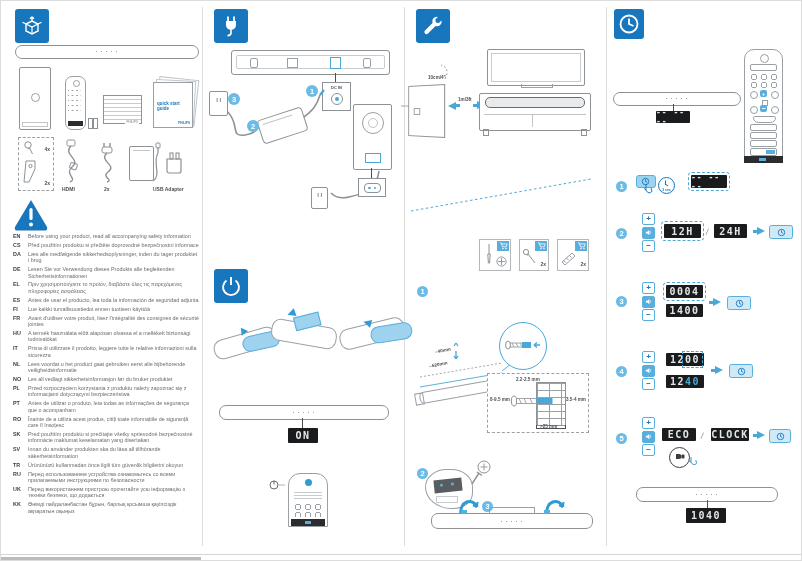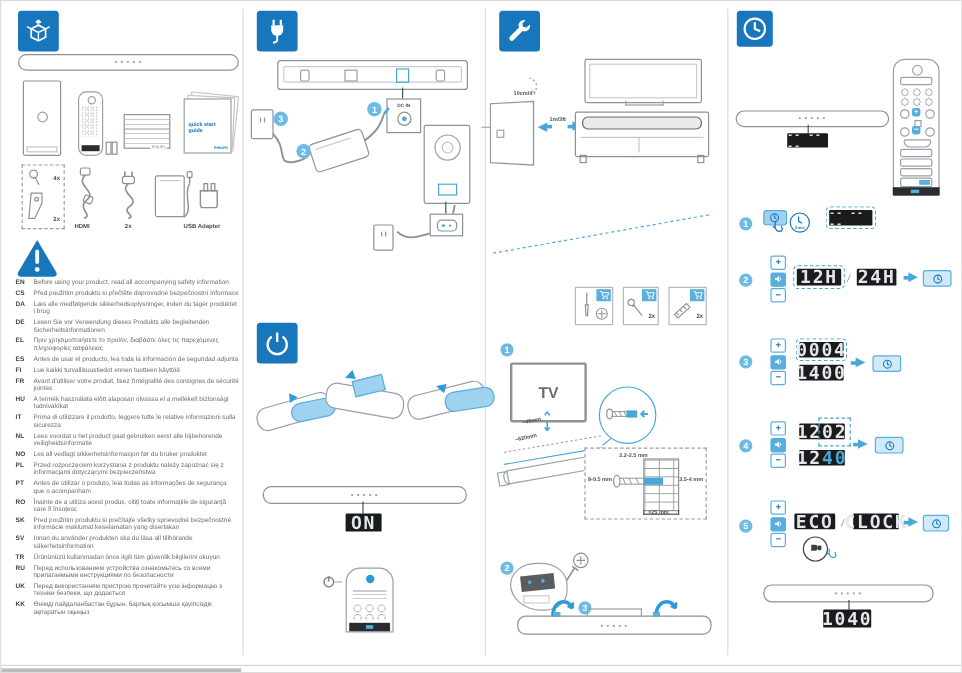--- a/index.html
+++ b/index.html
@@ -7,21 +7,21 @@
   .abs{position:absolute;}
   .vline{position:absolute;width:1px;background:#ddd;top:6px;bottom:14px;}
   .icon-tile{position:absolute;width:34px;height:34px;background:#1876bc;border-radius:3px;display:flex;align-items:center;justify-content:center;}
   .icon-tile svg{width:24px;height:24px;}
   
   .bar{position:absolute;border:1px solid #8d9296;border-radius:7px;background:#fff;}
   .bar .dots{position:absolute;left:50%;top:35%;width:26px;height:3px;transform:translateX(-50%);
     background-image:radial-gradient(#9aa0a5 0.8px, transparent 1px);background-size:5px 3px;}
   
   .disp{position:absolute;background:#191b1d;color:#e4e7e9;font-family:"DejaVu Sans Mono",monospace;
-    font-weight:bold;display:flex;align-items:center;justify-content:center;letter-spacing:1.5px;font-size:15px;border-radius:1px;}
+    font-weight:bold;display:flex;align-items:center;justify-content:center;letter-spacing:1.5px;font-size:10px;border-radius:1px;}
   .disp .blue{color:#4aa8d8;}
   .disp.small{font-size:8px;letter-spacing:1px;}
   .blink{outline:1px dashed #4aa8d8;outline-offset:2px;}
   .seg-dash{font-size:7px;letter-spacing:0;}
   
   .badge{position:absolute;width:11px;height:11px;border-radius:50%;background:#6cbbe5;color:#fff;
     font-size:7.5px;font-weight:bold;display:flex;align-items:center;justify-content:center;}
   
   .vol-stack{position:absolute;width:13px;display:flex;flex-direction:column;gap:1.5px;}
   .vol-btn{height:10px;background:#fff;border:1px solid #58aedd;border-radius:2px;color:#1876bc;
@@ -422,23 +422,20 @@
       </svg>
     </div>
     <svg class="abs" style="left:2px;top:8px;width:18px;height:18px" viewBox="0 0 18 18">
       <path d="M2 14 l10 -9 3 3 -10 9 z M3.5 12.5 l2 2 M6.5 10 l2 2 M9.5 7.5 l2 2" class="gray-line" stroke-width="0.9"></path>
     </svg>
     <div class="lbl" style="right:2px;bottom:3px">2x</div>
   </div>
 
   <div class="badge" style="left:416px;top:285px">1</div>
 
-  <div class="tvbox" style="left:424px;top:301px;width:60px;height:46px;font-size:13px">
-    <span>TV</span>
-  </div>
 
   <svg class="abs" style="left:405px;top:330px;width:200px;height:110px" viewBox="0 0 200 110">
     <path d="M50 20 v8 M50 28 l-2 -3 M50 28 l2 -3 M50 12 l-2 3 M50 12 l2 3" class="blue-line" stroke-width="1.3"></path>
     <path d="M14 46 L96 32" class="gray-line" stroke-width="0.8" stroke-dasharray="2 2"></path>
     <path d="M14 56 L96 42" class="blue-line" stroke-width="0.9"></path>
     <path d="M96 40 C110 30,120 18,112 8" class="blue-line" stroke-width="0.9"></path>
     <path d="M112 62 V44" class="blue-line" stroke-width="0.9"></path>
   </svg>
   <div class="lbl dim" style="left:434px;top:347px;transform:rotate(-12deg)">~40mm</div>
   <div class="lbl dim" style="left:428px;top:361px;transform:rotate(-12deg)">~620mm</div>
@@ -603,21 +600,21 @@
     <div class="vol-btn spk">
       <svg width="7" height="7" viewBox="0 0 8 8">
         <path d="M1 3 h1.6 L5 1 v6 L2.6 5 H1 z" fill="#fff"></path>
           <path d="M6 2.5 a2.3 2.3 0 0 1 0 3" stroke="#fff" fill="none" stroke-width="0.8"></path>
       </svg>
     </div>
     <div class="vol-btn">−</div>
   </div>
   <div class="disp" style="left:665px;top:352px;width:38px;height:13px">
     <span>12</span>
-      <span class="blink">02</span>
+      <span class="blink">00</span>
   </div>
   <div class="disp" style="left:665px;top:374px;width:38px;height:13px">
     <span>12</span>
       <span class="blue">40</span>
   </div>
   <div class="fat-arrow" style="left:710px;top:365px"></div>
   <div class="clock-btn" style="left:728px;top:363px;width:22px;height:12px">
     <svg width="9" height="9" viewBox="0 0 10 10">
       <circle cx="5" cy="5" r="3.6" fill="none" stroke="#1876bc" stroke-width="1"></circle>
       <path d="M5 2.6 V5 l1.8 1" fill="none" stroke="#1876bc" stroke-width="1"></path>

